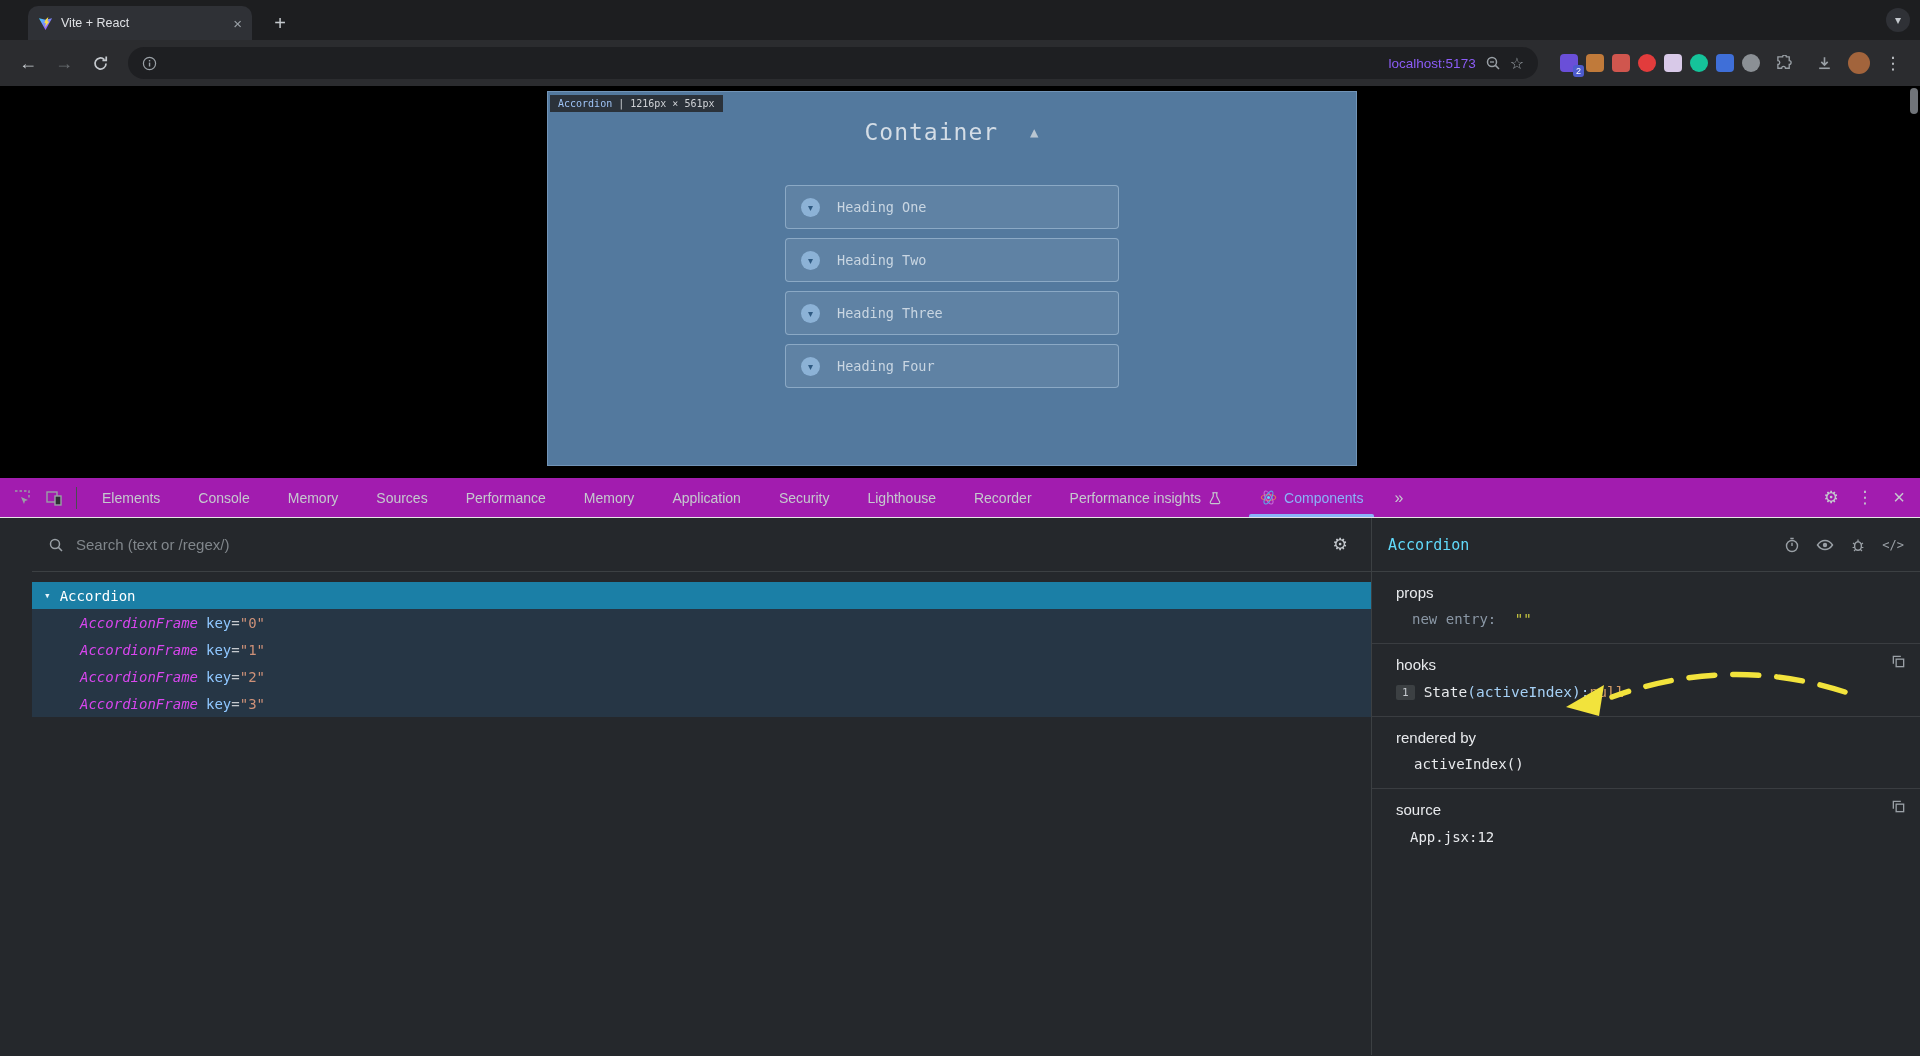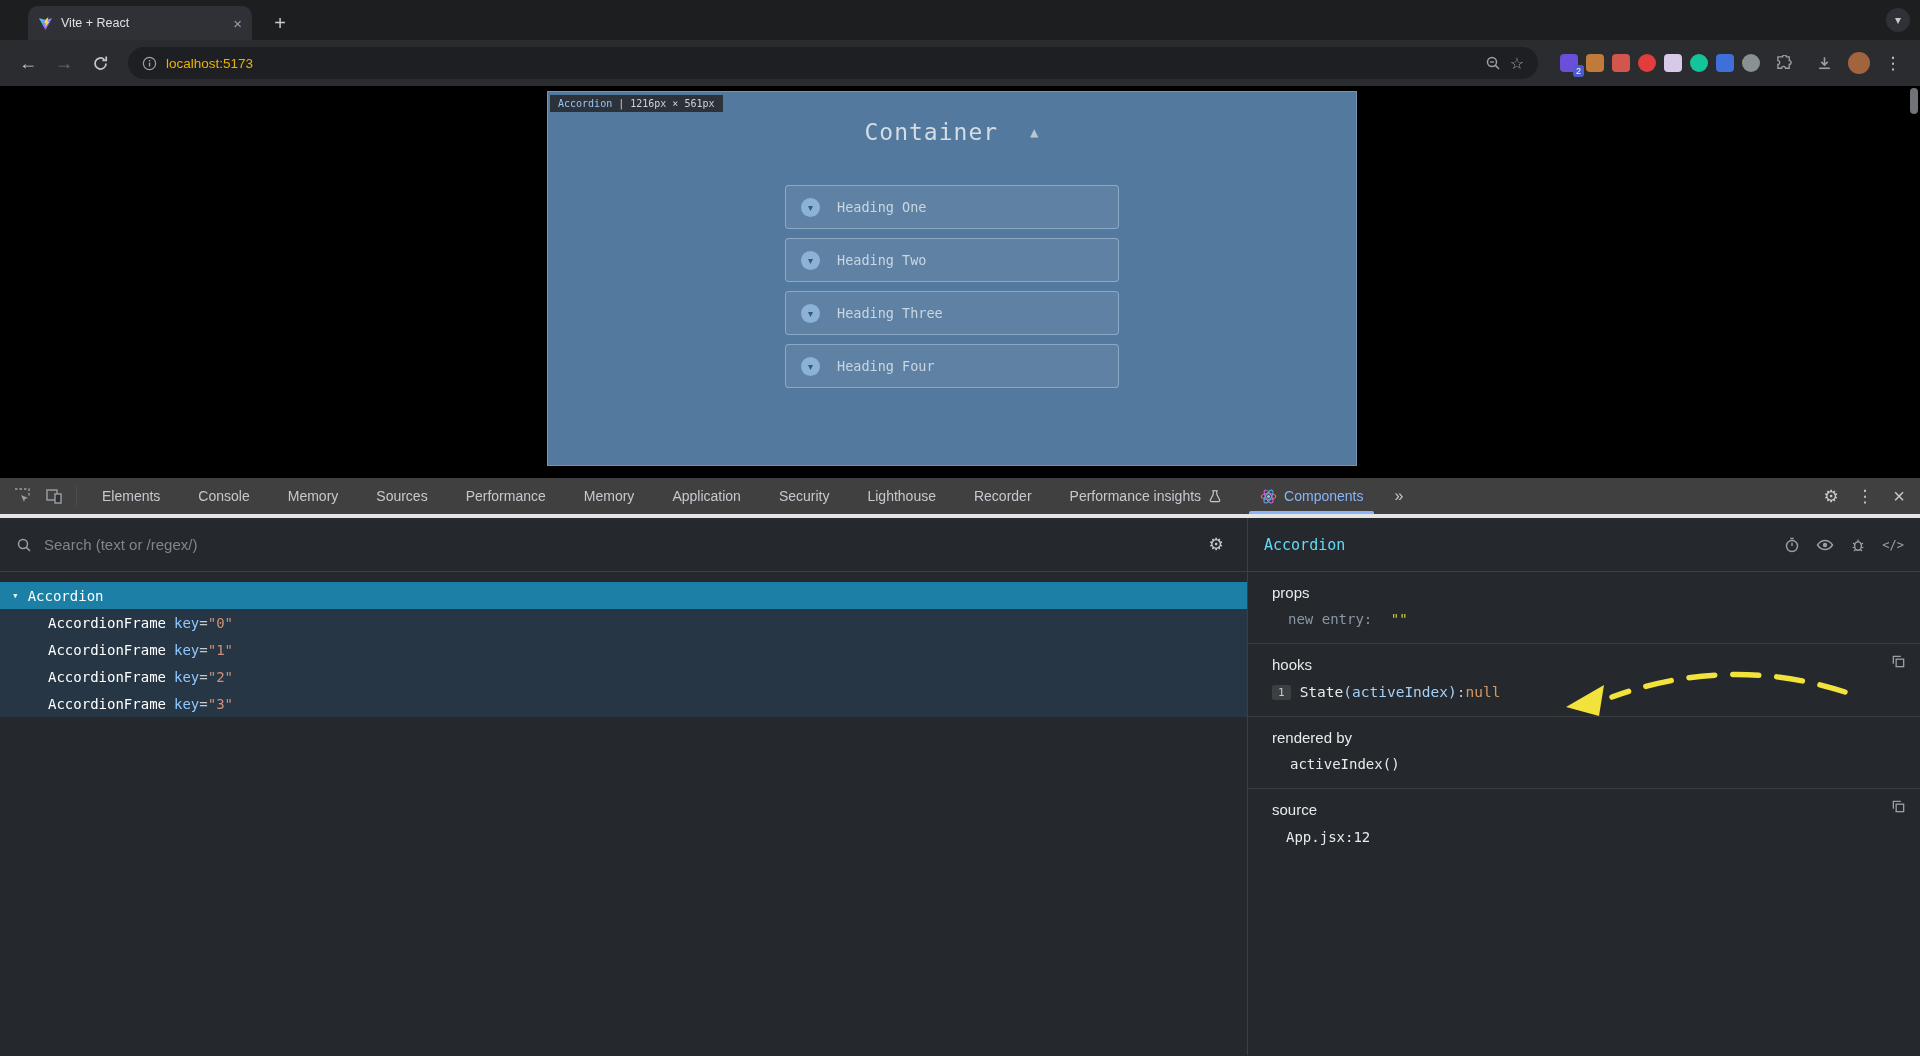--- a/index.html
+++ b/index.html
@@ -19,21 +19,21 @@
                    background:#2f3136; color:#c5c9ce; display:flex; align-items:center; justify-content:center; font-size:12px; }
 
   
   .toolbar { position:absolute; left:0; top:40px; width:1920px; height:46px; background:#2b2c2f;
              display:flex; align-items:center; padding:0 12px; gap:4px; }
   .nav-btn { width:32px; height:32px; display:flex; align-items:center; justify-content:center;
              color:#c5c9ce; font-size:18px; border-radius:50%; flex:none; }
   .nav-btn.dim { color:#696d71; }
   .omnibox { flex:1; height:32px; background:#1e1f22; border-radius:16px; display:flex;
              align-items:center; padding:0 14px; gap:9px; margin:0 8px; }
-  .omni-url { color:#eab308; font-size:13.5px; flex:1; }
+  .omni-url { color:#8b5cf6; font-size:13.5px; flex:1;text-align:right; }
   .omni-ic { color:#9aa0a6; display:flex; align-items:center; }
   .star { color:#9aa0a6; font-size:16px; }
   .ext-area { display:flex; align-items:center; gap:8px; padding-left:10px; flex:none; }
   .ext-icon { width:18px; height:18px; border-radius:4px; position:relative; flex:none; }
   .ext-icon.round { border-radius:50%; }
   .ext-badge { position:absolute; right:-6px; bottom:-5px; background:#4d5bce; color:#fff;
                font-size:9px; padding:0 3px; border-radius:3px; line-height:12px; }
   .avatar { width:22px; height:22px; border-radius:50%; background:#a2643c; flex:none; }
 
   
@@ -49,49 +49,49 @@
   .container-title .arrow { color:#b9c6d2; font-size:14px; }
   .acc-list { margin-top:40px; display:flex; flex-direction:column; align-items:center; gap:9px; }
   .acc-item { width:334px; height:44px; border:1px solid rgba(195,218,238,.45); border-radius:4px;
               background:rgba(255,255,255,.07); display:flex; align-items:center; padding:0 15px; gap:17px; }
   .acc-dot { width:19px; height:19px; border-radius:50%; background:#8cb2d6; color:#2f5a82; font-size:10px;
              display:flex; align-items:center; justify-content:center; flex:none; }
   .acc-label { color:#c9d6e2; font-size:13.5px; font-family:"DejaVu Sans Mono", monospace; }
 
   
   .devtools { position:absolute; left:0; top:478px; width:1920px; height:578px; background:#25282c; }
-  .dt-tabbar { height:40px; background:#404040; border-bottom:4px solid #e5e5e5; display:flex;
+  .dt-tabbar { height:40px; background:#a21caf; border-bottom:1px solid #e5e5e5; display:flex;
                align-items:center; padding:0 6px;justify-content:center; }
   .dt-icon-btn { width:32px; height:32px; display:flex; align-items:center; justify-content:center;
                  color:#9aa0a6; flex:none; }
   .dt-sep { width:1px; height:22px; background:#4a4d51; margin:0 6px; flex:none; }
   .dt-tab { height:100%; display:flex; align-items:center; padding:0 19px; color:#c5c9ce;
             font-size:14px; gap:7px; position:relative; white-space:nowrap; flex:none; }
   .dt-tab.active { color:#8ab4f8; }
   .dt-tab.active::after { content:""; position:absolute; left:8px; right:8px; bottom:0; height:3px;
                           background:#8ab4f8; border-radius:2px 2px 0 0; }
   .dt-more { color:#c5c9ce; font-size:16px; padding:0 12px; }
   .dt-right { margin-left:auto; display:flex; align-items:center; gap:4px; }
   .glyph-btn { width:30px; height:30px; display:flex; align-items:center; justify-content:center;
                color:#c5c9ce; font-size:17px; }
   .dt-body { display:flex; height:537px; }
 
-  .dt-left { width:1248px; border-right:1px solid #3c4043; display:flex; flex-direction:column; }
+  .dt-left { width:1372px; border-right:1px solid #3c4043; display:flex; flex-direction:column;padding-left:32px; }
   .search-row { height:54px; border-bottom:1px solid #3c4043; display:flex; align-items:center;
                 padding:0 16px; gap:12px; }
   .search-input { flex:1; background:transparent; border:none; outline:none; color:#e3e3e3; font-size:15px;
                   font-family:"Liberation Sans", sans-serif; }
   .search-input::placeholder { color:#80868b; }
   .tree { padding-top:10px; font-family:"DejaVu Sans Mono", monospace; font-size:14px; }
   .tree-row { height:27px; display:flex; align-items:center; }
   .tree-row.selected { background:#1b7fa6; color:#fff; padding-left:12px; gap:9px; }
   .tree-toggle { font-size:11px; color:#e8f4fa; }
   .tree-kids { background:#263645; }
   .tree-row.child { padding-left:48px; gap:0; }
-  .cname { color:#ffffff; } .cname.sp { margin-right:8px; }
+  .cname { color:#d946ef;font-style:italic; } .cname.sp { margin-right:8px; }
   .kattr { color:#8fc7ff; }
   .keq   { color:#c5c9ce; }
   .kval  { color:#ce9178; }
 
   .dt-rightpane { flex:1; display:flex; flex-direction:column; }
   .insp-header { height:54px; border-bottom:1px solid #3c4043; display:flex; align-items:center; padding:0 16px; }
   .insp-title { color:#61dafb; font-size:15px; font-family:"DejaVu Sans Mono", monospace; }
   .insp-icons { margin-left:auto; display:flex; gap:16px; color:#9aa0a6; align-items:center; }
   .sec { border-bottom:1px solid #3a3d41; padding:12px 16px 16px; position:relative; }
   .sec:last-child { border-bottom:none; }

